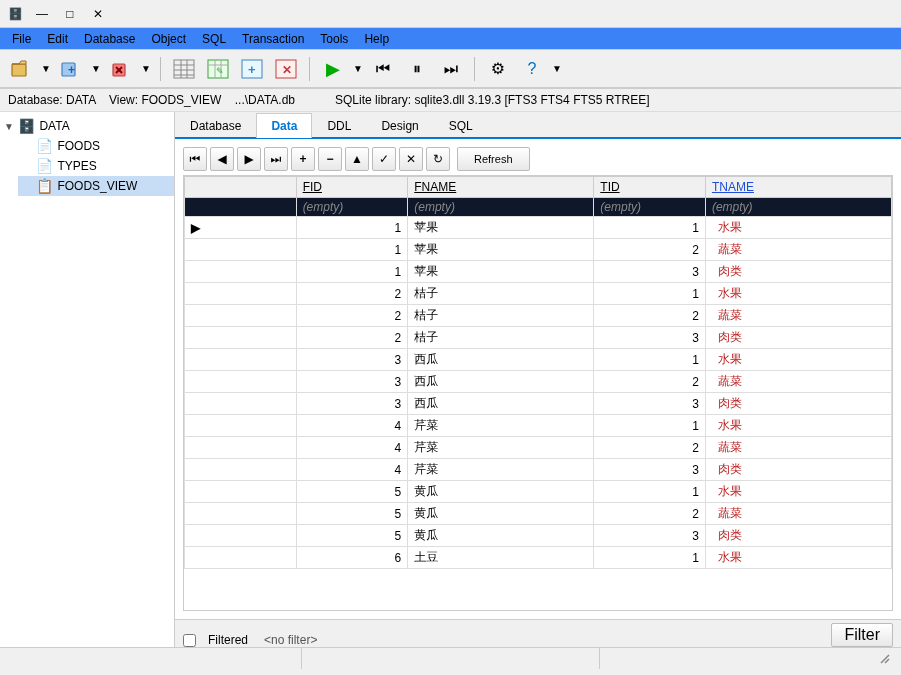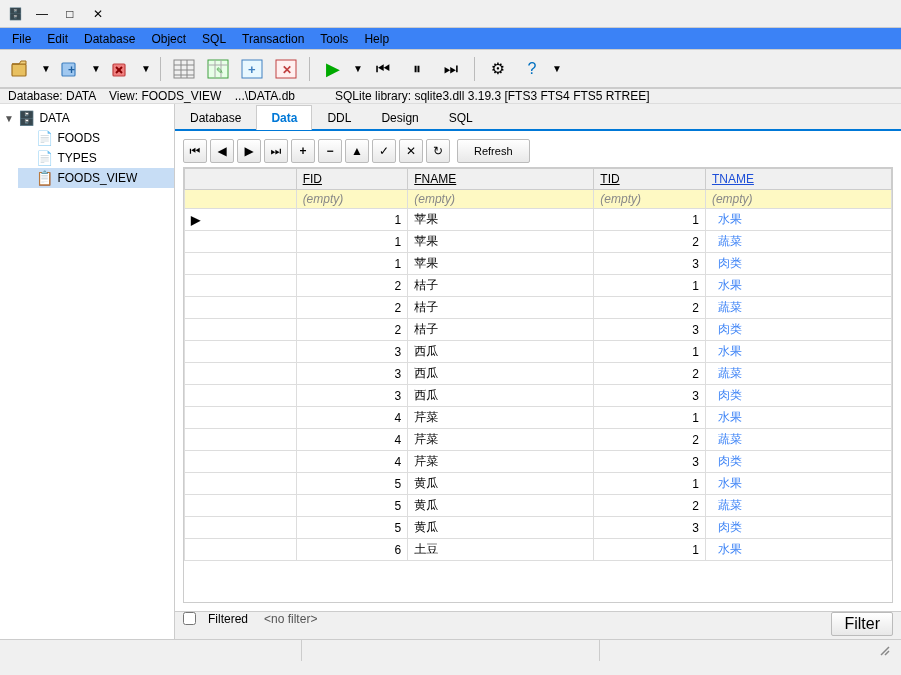--- a/index.html
+++ b/index.html
@@ -66,21 +66,21 @@
     }
 
     
     #statusbar {
       background: #f0f0f0;
       border-top: 1px solid #ccc;
       border-bottom: 1px solid #ddd;
       display: flex;
       align-items: center;
       padding: 2px 8px;
-      height: 16px;
+      height: 24px;
       font-size: 12px;
       gap: 8px;
     }
     #statusbar .style-section {
       margin-left: auto;
       display: flex;
       align-items: center;
       gap: 4px;
     }
     #statusbar select {
@@ -217,33 +217,33 @@
       padding: 2px 6px;
       white-space: nowrap;
     }
     .col-fid { width: 60px; }
     .col-fname { width: 100px; }
     .col-tid { width: 60px; }
     .col-tname { width: 100px; color: #1d4ed8; }
     .filter-row td {
       color: #888;
       font-style: italic;
-      background: #fef9c3;
+      background: #0f172a;
     }
     .row-indicator { color: #000; font-weight: bold; }
     .num-cell { text-align: right; }
-    .tname-cell { color: #3b82f6; padding-left: 12px; }
+    .tname-cell { color: #b91c1c; padding-left: 12px; }
 
     
     #bottom-status {
       border-top: 1px solid #ccc;
       background: #f0f0f0;
       height: 28px;
       display: flex;
-      align-items: flex-start;
+      align-items: flex-end;
       padding: 0 8px;
       gap: 8px;
       font-size: 12px;
     }
     .filter-checkbox { margin-right: 4px; }
     .filter-label { }
     .filter-value { color: #555; margin-left: 8px; }
     .filter-btn {
       margin-left: auto;
       padding: 2px 12px;

